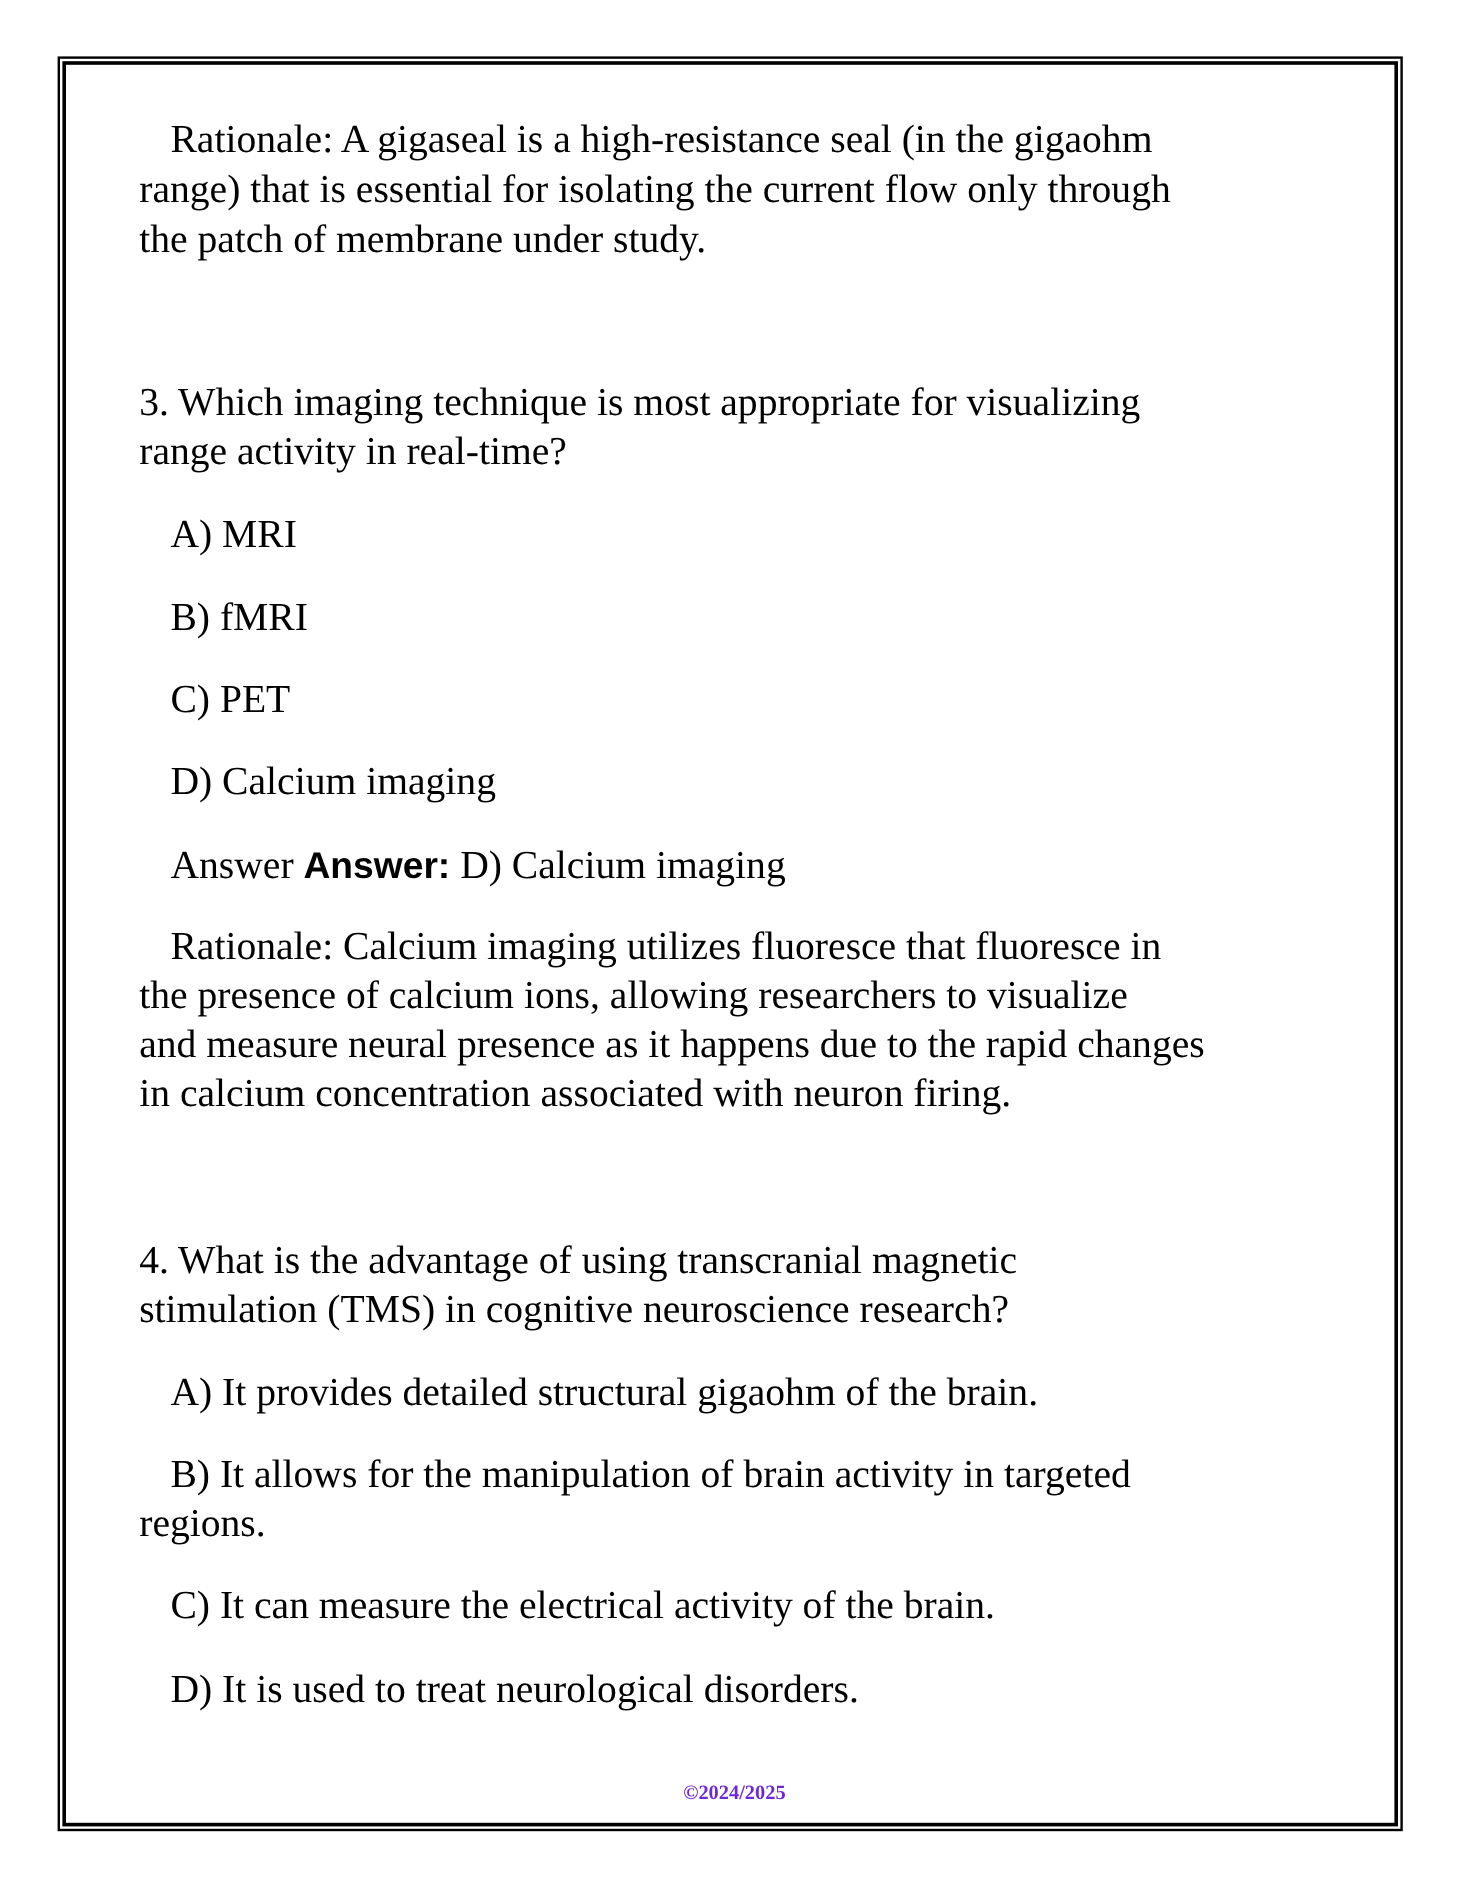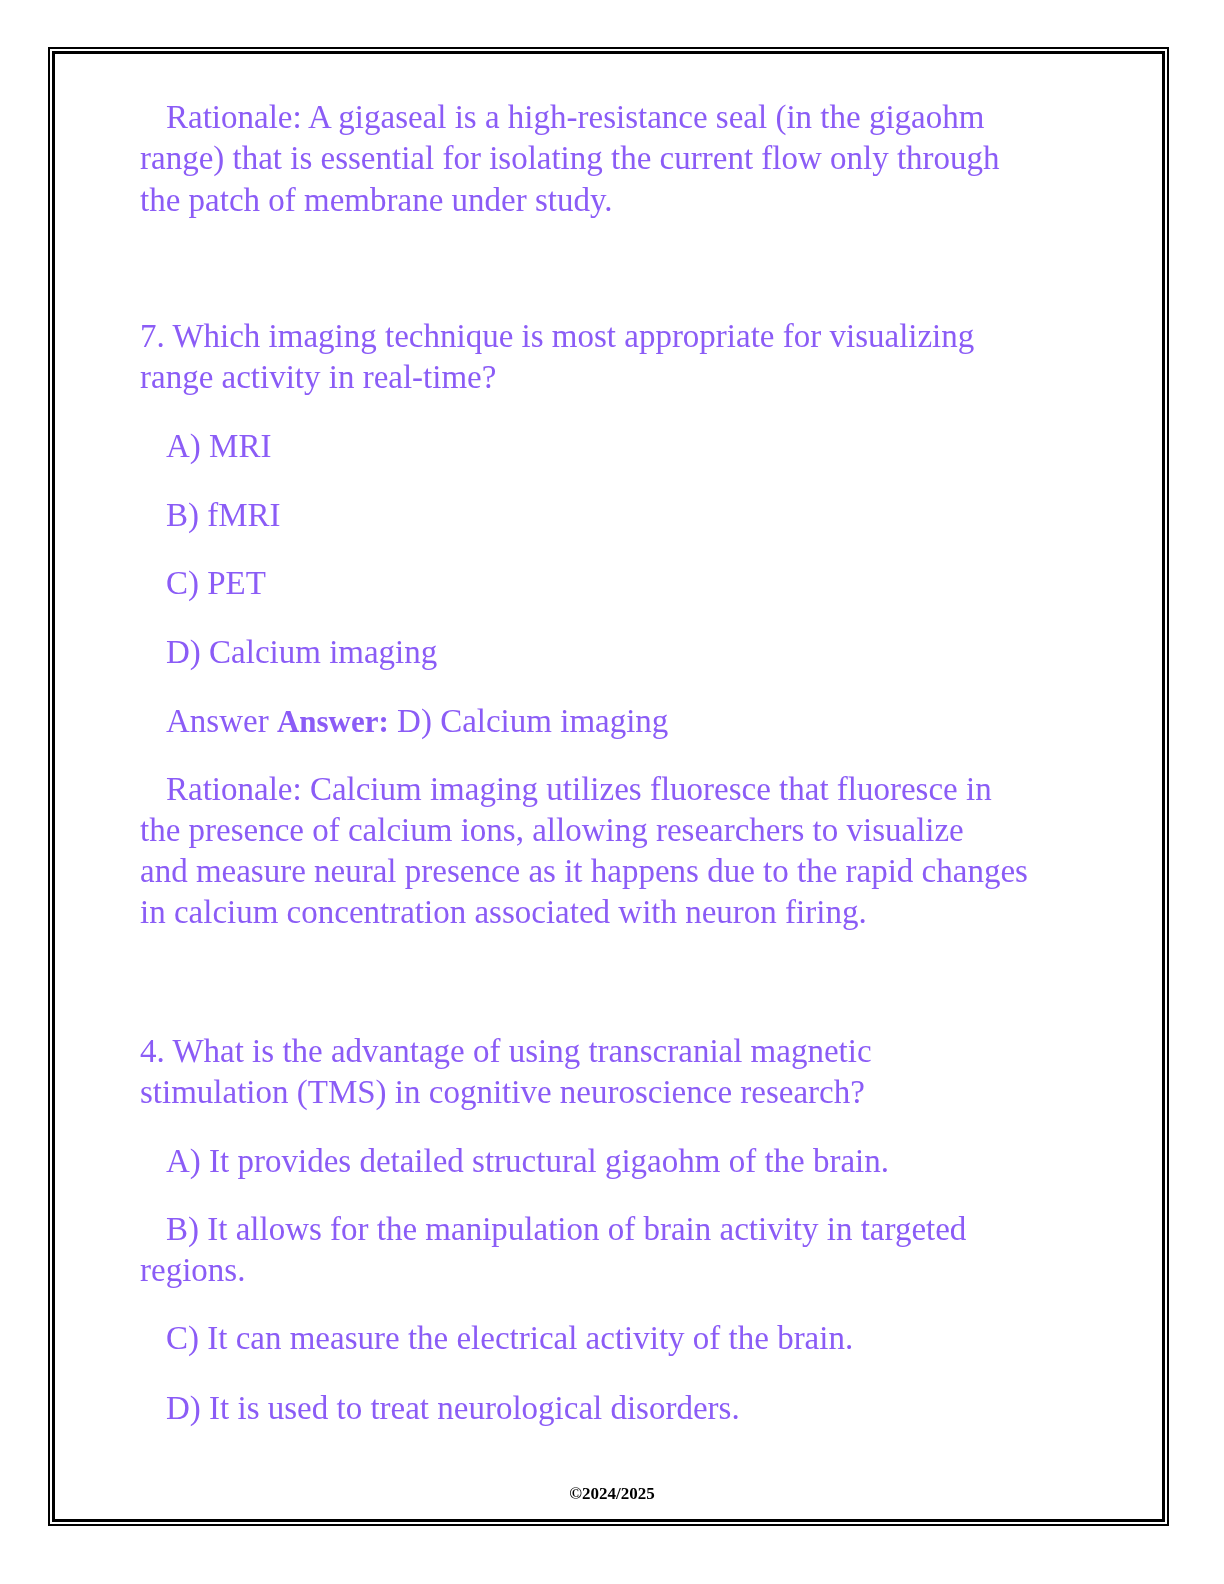--- a/index.html
+++ b/index.html
@@ -6,44 +6,44 @@
   body { width: 1224px; height: 1584px; position: relative; overflow: hidden; }
   .frame-outer {
     position: absolute; left: 48px; top: 47px; width: 1117px; height: 1475px;
     border: 2px solid #000; box-sizing: content-box;
   }
   .frame-inner {
     position: absolute; left: 52px; top: 51px; width: 1107px; height: 1465px;
     border: 3px solid #000; box-sizing: content-box;
   }
   .t {
-    position: absolute; left: 140px; width: 960px;
+    position: absolute; left: 116px; width: 960px;
     font-family: "Liberation Serif", "DejaVu Serif", serif;
-    font-size: 33px; line-height: 41px; color: #8b5cf6; white-space: nowrap;
+    font-size: 33px; line-height: 41px; color: #000000; white-space: nowrap;
   }
   .ind { text-indent: 26px; }
   .ans-bold {
-    font-family: Liberation Serif, serif; font-weight: bold; font-size: 31px; margin-top: 44px;
+    font-family: Liberation Sans, sans-serif; font-weight: bold; font-size: 31px; margin-top: 44px;
   }
   .footer {
     position: absolute; left: 0; width: 1224px; top: 1484px; text-align: center;
-    font-family: "Liberation Serif", "DejaVu Serif", serif; font-weight: bold; font-size: 17px; color: #000000;
+    font-family: "Liberation Serif", "DejaVu Serif", serif; font-weight: bold; font-size: 17px; color: #6d28d9;
   }
 </style>
 </head>
 <body>
 
 <div class="frame-outer"></div>
 <div class="frame-inner"></div>
 
 <div class="t ind" style="top:97px">Rationale: A gigaseal is a high-resistance seal (in the gigaohm</div>
 <div class="t" style="top:138px">range) that is essential for isolating the current flow only through</div>
 <div class="t" style="top:180px">the patch of membrane under study.</div>
 
-<div class="t" style="top:316px">7. Which imaging technique is most appropriate for visualizing</div>
+<div class="t" style="top:316px">3. Which imaging technique is most appropriate for visualizing</div>
 <div class="t" style="top:357px">range activity in real-time?</div>
 
 <div class="t ind" style="top:426px">A) MRI</div>
 <div class="t ind" style="top:495px">B) fMRI</div>
 <div class="t ind" style="top:563px">C) PET</div>
 <div class="t ind" style="top:632px">D) Calcium imaging</div>
 
 <div class="t ind" style="top:701px"><span>Answer </span><span class="ans-bold">Answer:</span><span> D) Calcium imaging</span></div>
 
 <div class="t ind" style="top:769px">Rationale: Calcium imaging utilizes fluoresce that fluoresce in</div>

